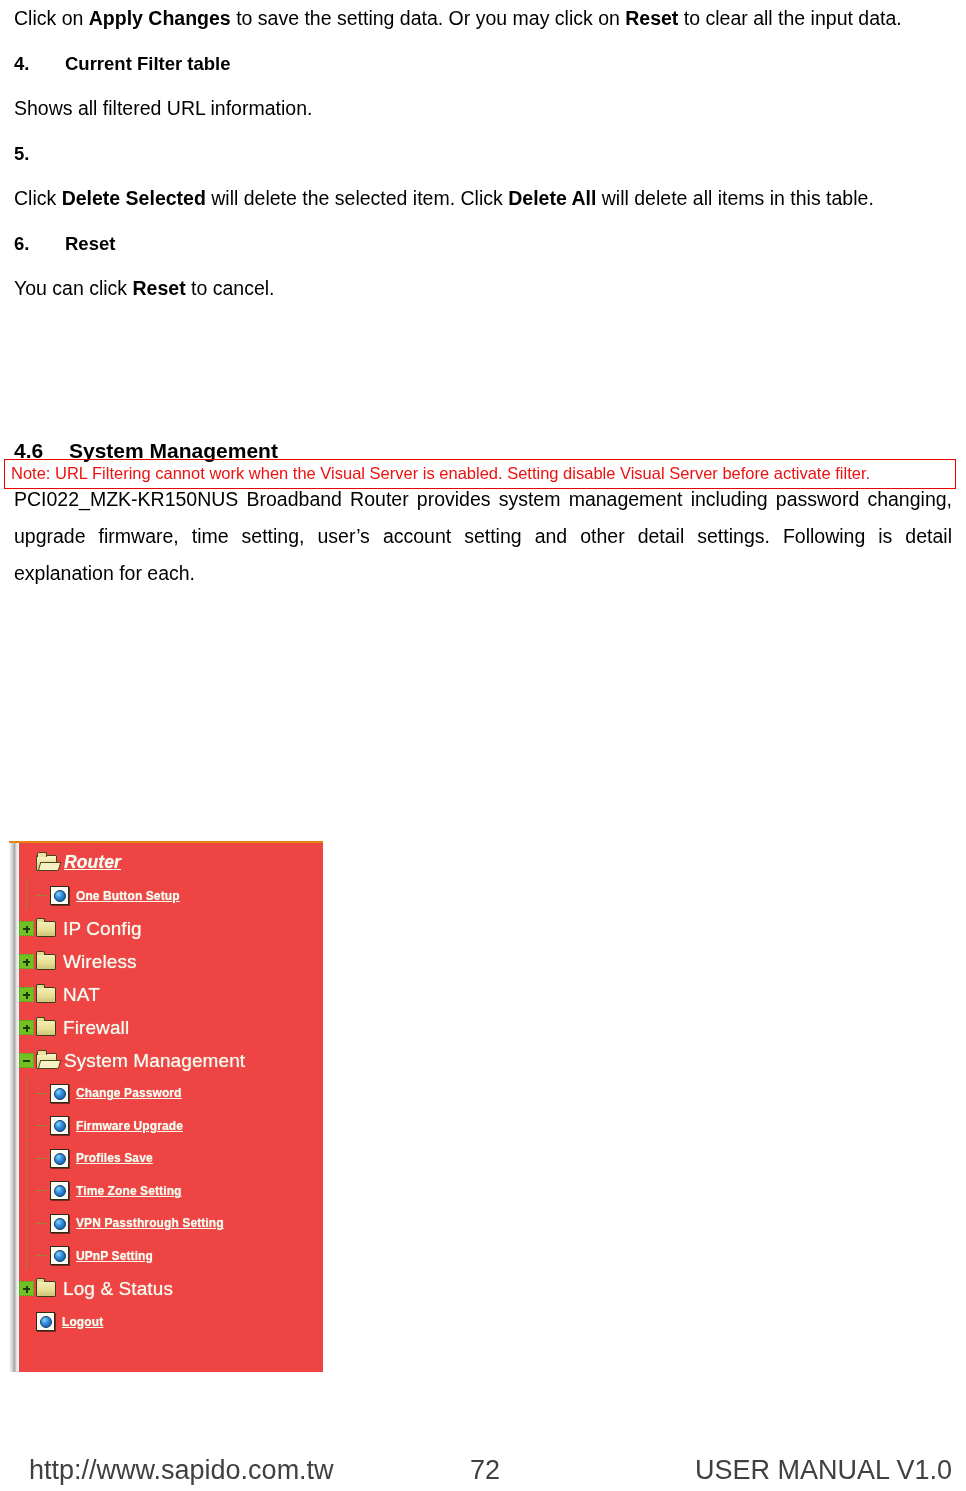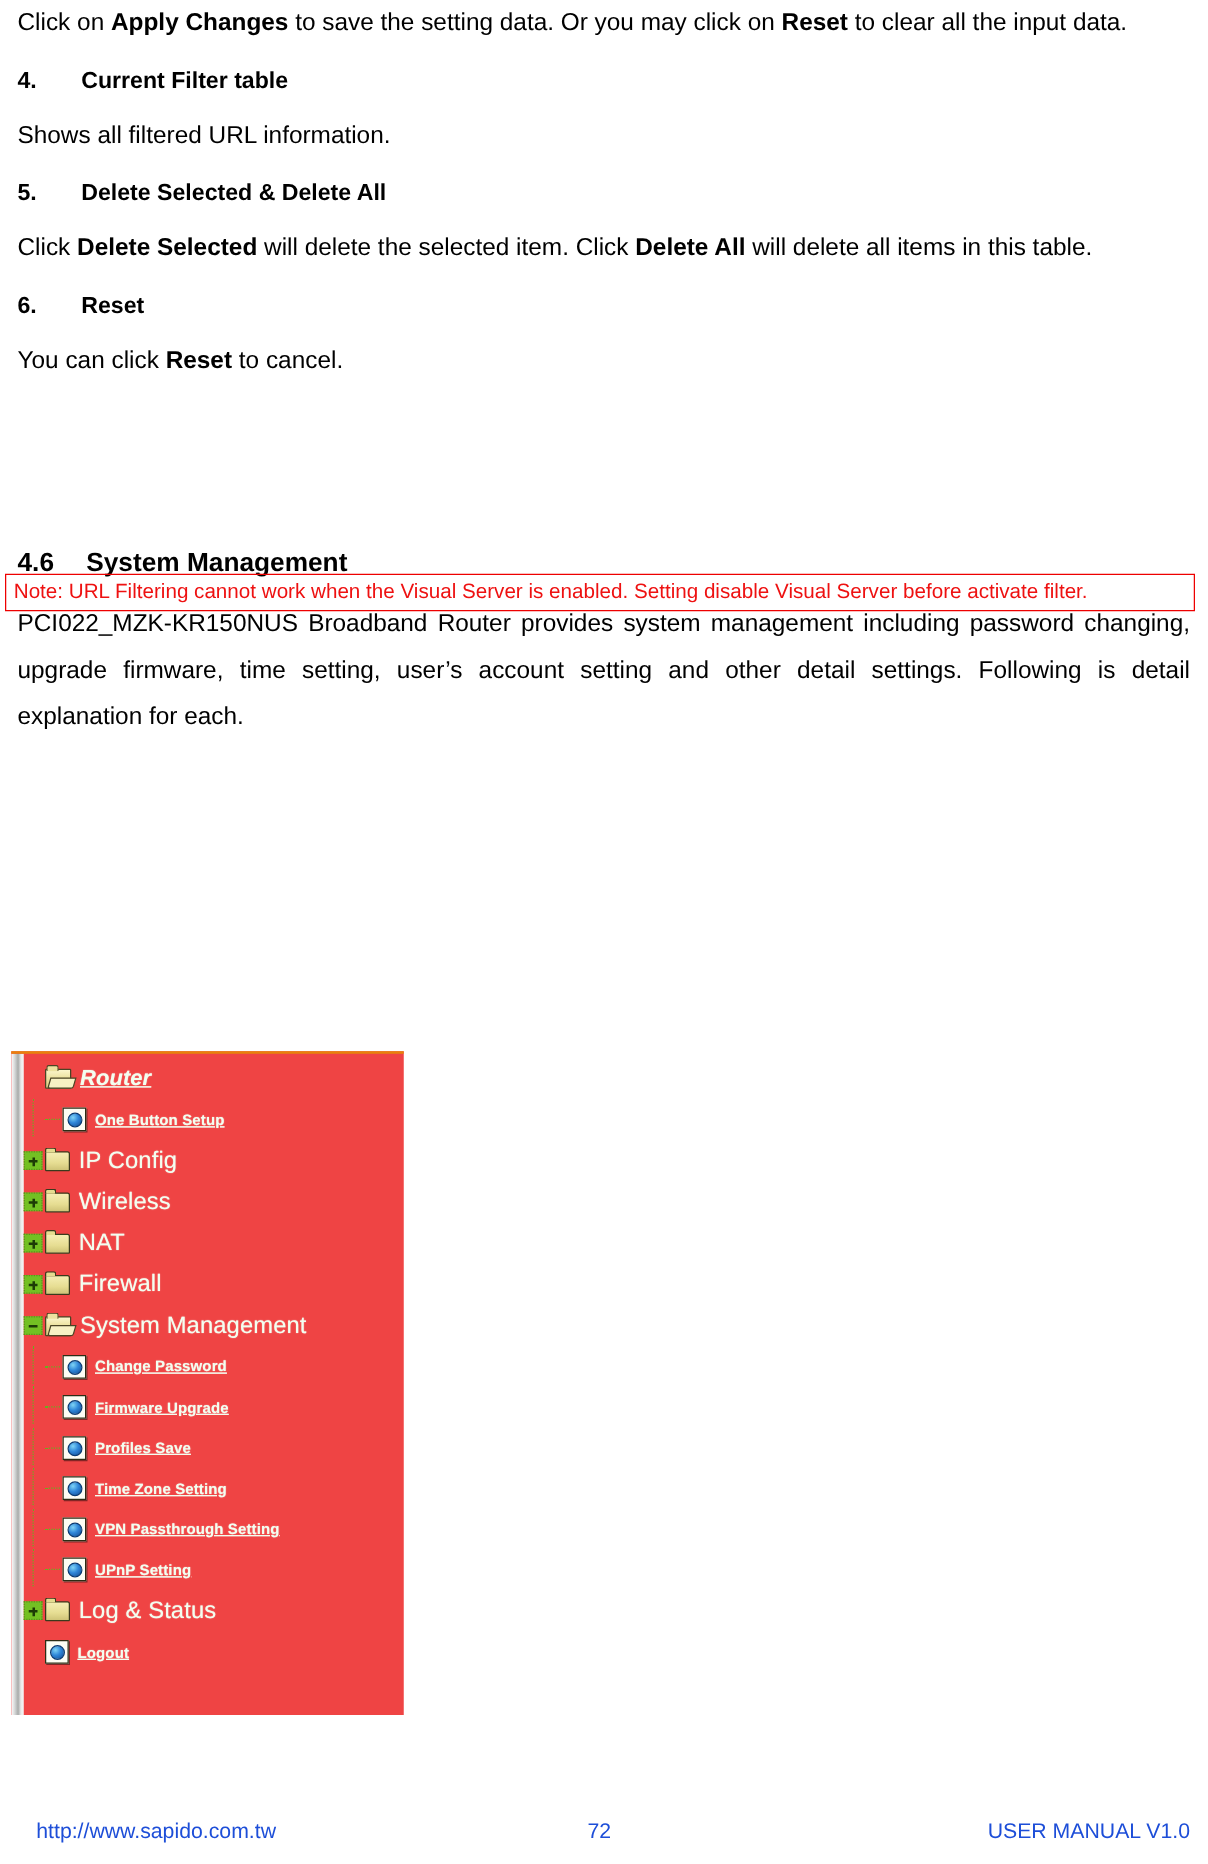--- a/index.html
+++ b/index.html
@@ -293,22 +293,22 @@
     font-size: 12px;
   }
 
   
   .footer {
     position: absolute;
     left: 0;
     top: 1455px;
     width: 966px;
     height: 34px;
-    font-size: 17px;
-    color: #1d4ed8;
+    font-size: 27px;
+    color: #404040;
   }
   .footer .f-url { position: absolute; left: 29px; top: 0; }
   .footer .f-page { position: absolute; left: 470px; top: 0; }
   .footer .f-manual { position: absolute; right: 14px; top: 0; text-align: right; }
 
   .spacer-gap { height: 118px; }
 </style>
 </head>
 <body>
 
@@ -320,21 +320,20 @@
 
     <h3 class="num-heading">
         <span class="num">4.</span>
         <span class="htext">Current Filter table</span>
       </h3>
 
     <p class="body-text nojust">Shows all filtered URL information.</p>
 
     <h3 class="num-heading">
         <span class="num">5.</span>
-        <span class="htext">Delete Selected &amp; Delete All</span>
       </h3>
 
     <p class="body-text"><span>Click </span><b>Delete Selected</b><span> will delete the selected item. Click </span><b>Delete All</b><span> will delete all items in this table.</span></p>
 
     <h3 class="num-heading">
         <span class="num">6.</span>
         <span class="htext">Reset</span>
       </h3>
 
     <p class="body-text nojust"><span>You can click </span><b>Reset</b><span> to cancel.</span></p>

